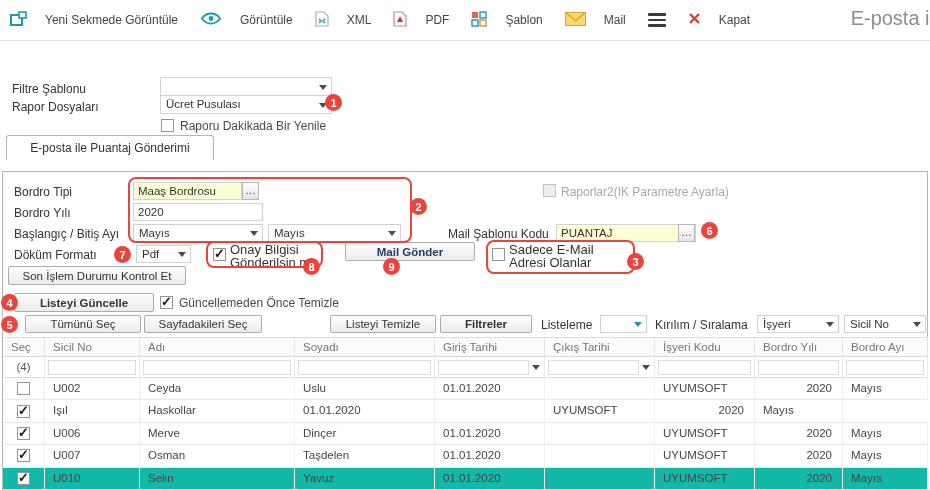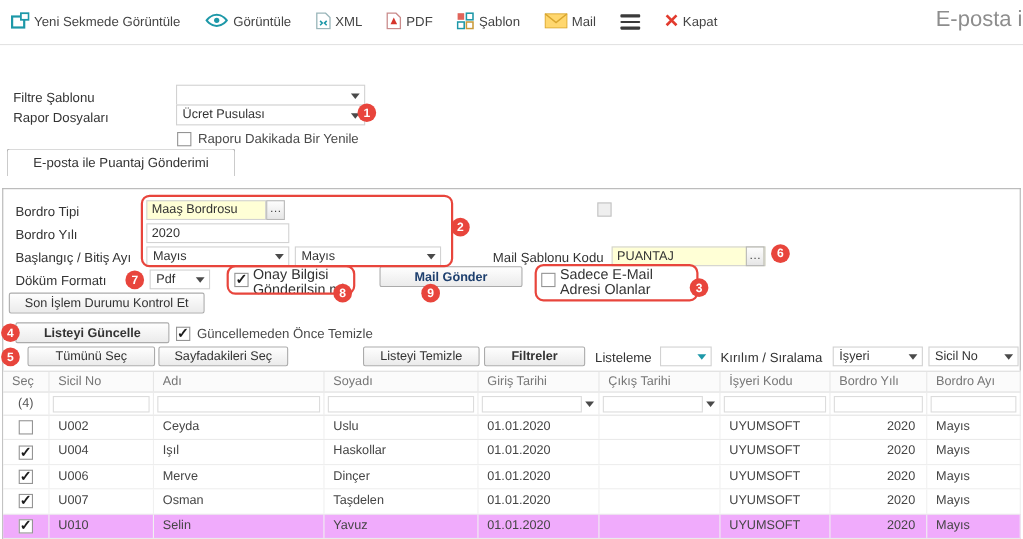--- a/index.html
+++ b/index.html
@@ -4,21 +4,21 @@
 <style>
   * { margin:0; padding:0; box-sizing:border-box; }
   body { background:#fff; }
   .app { position:relative; width:930px; height:490px; background:#fff;
          font-family:"Liberation Sans", sans-serif; font-size:12px; color:#333; overflow:hidden; }
 
   
   .toolbar { position:absolute; top:0; left:0; right:0; height:41px; display:flex;
              align-items:center; padding-left:10px; gap:22px; background:#fff;
              border-bottom:1px solid #e3e3e3; }
-  .tb-item { display:flex; align-items:center; gap:4px; cursor:pointer; color:#444;
+  .tb-item { display:flex; align-items:center; gap:18px; cursor:pointer; color:#444;
              font-size:12px; white-space:nowrap; }
   .hamburger { display:flex; flex-direction:column; gap:3px; cursor:pointer; }
   .hamburger span { display:block; width:18px; height:2.5px; background:#3a3a3a; border-radius:1px; }
   .page-title { position:absolute; right:-4px; top:7px; font-size:20px; color:#8d8d8d; white-space:nowrap; }
 
   
   .lbl { position:absolute; font-size:12px; color:#333; white-space:nowrap; }
   .lbl.gray { color:#a7a7a7; }
   .combo { position:absolute; background:#fff; border:1px solid #d2d2d2; height:19px; }
   .combo .val { display:block; padding:2px 16px 2px 5px; font-size:11.5px; color:#333;
@@ -35,21 +35,21 @@
   .btn { position:absolute; display:flex; align-items:center; justify-content:center;
          background:linear-gradient(#fefefe,#ebebeb); border:1px solid #ababab; border-radius:2px;
          font-size:11.5px; color:#333; cursor:pointer; white-space:nowrap; }
   .btn.bold { font-weight:bold; }
   .btn.navy { font-weight:bold; color:#1d3f6e; }
   .cb { width:13px; height:13px; border:1px solid #949494; background:#fff; display:inline-block;
         position:relative; flex:0 0 auto; cursor:pointer; }
   .cb.checked::after { content:"✓"; position:absolute; left:0px; top:-3px; font-size:13px;
                        font-weight:bold; color:#1c1c1c; }
   .cb.disabled { background:#efefef; border-color:#c2c2c2; cursor:default; }
-  .cb-line { position:absolute; display:flex; align-items:center; gap:6px; }
+  .cb-line { position:absolute; display:flex; align-items:flex-start; gap:6px; }
   .cb-line .txt { font-size:12px; color:#4a4a4a; }
   .wraptxt { position:absolute; font-size:13px; line-height:12.5px; color:#333; }
 
   
   .tab { position:absolute; left:6px; top:135px; width:208px; height:25px; background:#fff;
          border:1px solid #b5b5b5; border-bottom:none; border-radius:3px 3px 0 0; z-index:2;
          display:flex; align-items:center; justify-content:center; font-size:12px; color:#333; cursor:pointer; }
   .panel { position:absolute; left:2px; top:171px; width:926px; height:319px; background:#fff;
            border:1px solid #b5b5b5; border-bottom:none; }
 
@@ -69,21 +69,21 @@
            white-space:nowrap; overflow:hidden; }
   .tfilter { height:21px; border-bottom:1px solid #dfdfdf; background:#fff; }
   .fcell { padding:2px 3px; border-right:1px solid #ececec; display:flex; align-items:center; position:relative; }
   .fcell input { width:100%; height:15px; border:1px solid #dcdcdc; font-size:10px; padding:0 2px;
                  font-family:"Liberation Sans",sans-serif; }
   .fcell .count { width:100%; text-align:center; font-size:11.5px; color:#555; }
   .fcell .arrow { position:absolute; right:4px; top:8px; width:0; height:0;
                   border-left:4px solid transparent; border-right:4px solid transparent;
                   border-top:5px solid #4a4a4a; }
   .trow { height:22.4px; border-bottom:1px solid #eaeaea; background:#fff; cursor:default; }
-  .trow.selected { background:#f0abfc; }
+  .trow.selected { background:#14b8a6; }
   .tcell { font-size:11.5px; color:#454545; padding:4px 0 0 8px; border-right:1px solid #f0f0f0;
            white-space:nowrap; overflow:hidden; }
   .tcell.c0 { display:flex; align-items:center; justify-content:center; padding:0; }
   .tcell.c7 { text-align:right; padding-right:10px; }
 </style>
 </head>
 <body>
 
 <div class="app">
 
@@ -176,20 +176,21 @@
   </div>
 
   <div class="tab">E-posta ile Puantaj Gönderimi</div>
   <div class="panel"></div>
 
   <div class="lbl" style="left:14px; top:185px;">Bordro Tipi</div>
   <input class="tin yellow" style="left: 133px; top: 182px; width: 109px;" value="Maaş Bordrosu">
   <div class="dots" style="left:242px; top:182px;">…</div>
 
   <span class="cb cb-abs disabled" style="position:absolute; left:543px; top:184px;"></span>
+  <div class="lbl gray" style="left:561px; top:185px;">Raporlar2(IK Parametre Ayarla)</div>
 
   <div class="lbl" style="left:14px; top:206px;">Bordro Yılı</div>
   <input class="tin" style="left: 133px; top: 203px; width: 130px;" value="2020">
 
   <div class="lbl" style="left:14px; top:227px;">Başlangıç / Bitiş Ayı</div>
   <div class="combo" style="left:133px; top:224px; width:130px; height:18px;">
     <span class="val">Mayıs</span>
     <span class="arrow" style="top:6px;"></span>
   </div>
   <div class="combo" style="left:268px; top:224px; width:133px; height:18px;">
@@ -297,21 +298,20 @@
           <div class="tcell c4">01.01.2020</div>
           <div class="tcell c5"></div>
           <div class="tcell c6">UYUMSOFT</div>
           <div class="tcell c7">2020</div>
           <div class="tcell c8">Mayıs</div>
         </div>
         <div class="trow">
           <div class="tcell c0">
             <span class="cb checked"></span>
           </div>
-          <div class="tcell c1">U004</div>
           <div class="tcell c2">Işıl</div>
           <div class="tcell c3">Haskollar</div>
           <div class="tcell c4">01.01.2020</div>
           <div class="tcell c5"></div>
           <div class="tcell c6">UYUMSOFT</div>
           <div class="tcell c7">2020</div>
           <div class="tcell c8">Mayıs</div>
         </div>
         <div class="trow">
           <div class="tcell c0">

